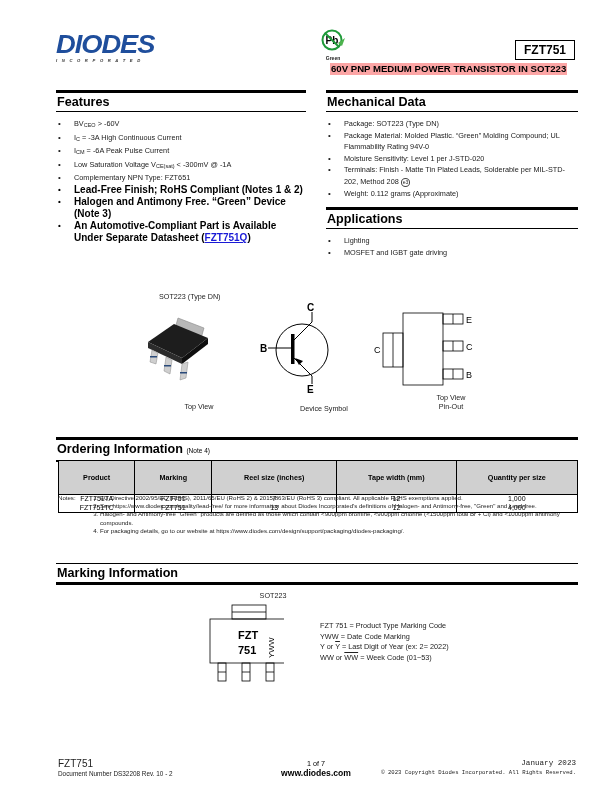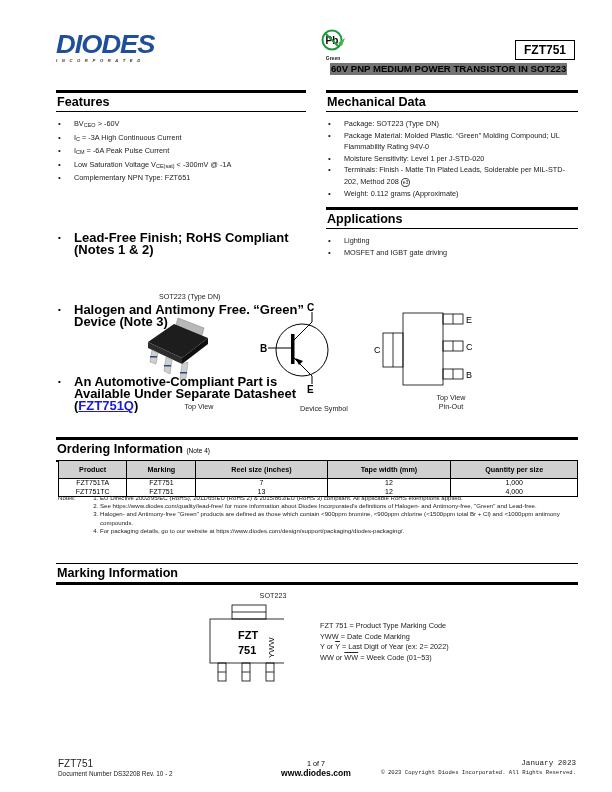--- a/index.html
+++ b/index.html
@@ -7,36 +7,36 @@
          font-family: "Liberation Sans", sans-serif; color: #000; }
   .abs { position: absolute; }
   .logo { left: 56px; top: 32px; width: 108px; font-style: italic; }
   .logo-word { font-family: "Liberation Sans", sans-serif; font-weight: 900; font-size: 26px;
                color: #1f4e9c; letter-spacing: -1px; line-height: 24px; transform: scaleX(1.05); transform-origin: left; }
   .logo-sub { font-size: 4.2px; letter-spacing: 4.6px; color: #333; margin-top: 2px; font-weight: bold; }
   .green-logo { left: 302px; top: 29px; width: 26px; text-align: center; margin-left: 18px; }
   .green-label { font-size: 5px; font-weight: bold; color: #222; }
   .part-box { left: 515px; top: 40px; width: 58px; height: 18px; border: 1.2px solid #000;
               font-weight: bold; font-size: 12px; text-align: center; line-height: 18px; }
-  .subtitle { left: 330px; top: 63px; background: #737373; font-weight: bold; font-size: 9.6px; padding: 0 1px; line-height: 12px; }
+  .subtitle { left: 330px; top: 63px; background: #fca5a5; font-weight: bold; font-size: 9.6px; padding: 0 1px; line-height: 12px; }
 
   .sec { position: absolute; }
   .sec-head { border-top: 3px solid #000; border-bottom: 1px solid #000; font-weight: bold; font-size: 12.6px;
               padding: 2px 0 2px 1px; line-height: 14px; }
   ul.bl { list-style: none; margin: 6px 0 0 0; padding: 0; }
   ul.bl li { position: relative; padding-left: 18px; font-size: 7.3px; line-height: 11.6px; color: #222; }
   ul.bl li::before { content: "\2022"; position: absolute; left: 2px; top: 0; font-size: 8px; }
-  ul.bl li.bold { font-weight: bold; font-size: 13px; color: #000; line-height: 12px; margin-top: 48px; }
+  ul.bl li.bold { font-weight: bold; font-size: 10px; color: #000; line-height: 12px; }
   .link { color: #1a1ad6; text-decoration: underline; }
   sub { font-size: 5.5px; vertical-align: -1px; }
 
   .cap { font-size: 7.2px; color: #222; text-align: center; position: absolute; padding-left: 27px; }
 
   table.ord { position: absolute; left: 58px; top: 460px; width: 520px; border-collapse: collapse; border: 1.5px solid #000; }
-  table.ord th { font-size: 7.2px; font-weight: bold; border: 1px solid #000; background: #d0d0d0; padding: 4px; line-height: 9px; }
+  table.ord th { font-size: 7.2px; font-weight: bold; border: 1px solid #000; background: #d0d0d0; padding: 12px; line-height: 9px; }
   table.ord td { font-size: 7px; border-left: 1px solid #000; border-right: 1px solid #000; text-align: center; padding: 0; line-height: 8.6px; }
   .notes { position: absolute; left: 58px; top: 494px; width: 520px; font-size: 6.1px; color: #222; line-height: 8.2px; }
   .notes .nlabel { position: absolute; left: 0; top: 0; }
   .notes ol { margin: 0 0 0 34px; padding-left: 8px; }
 
   .mark-legend { position: absolute; left: 320px; top: 621px; font-size: 7.3px; line-height: 10.6px; color: #222; }
   .ovl { text-decoration: overline; }
   .footer-left { position: absolute; left: 58px; top: 758px; }
   .f-part { font-size: 10px; color: #222; }
   .f-doc { font-size: 6.4px; color: #222; margin-top: 1px; }

